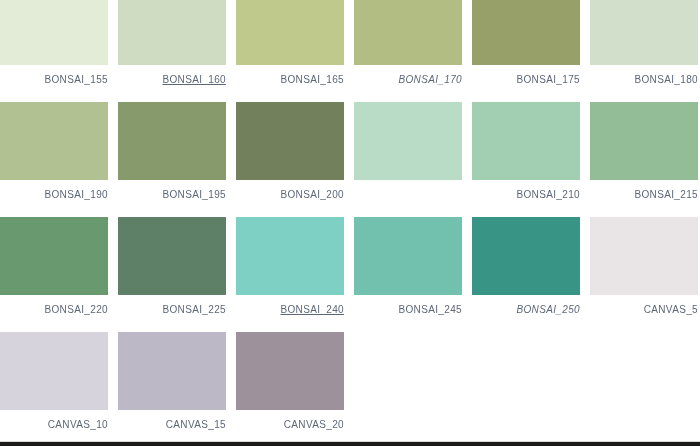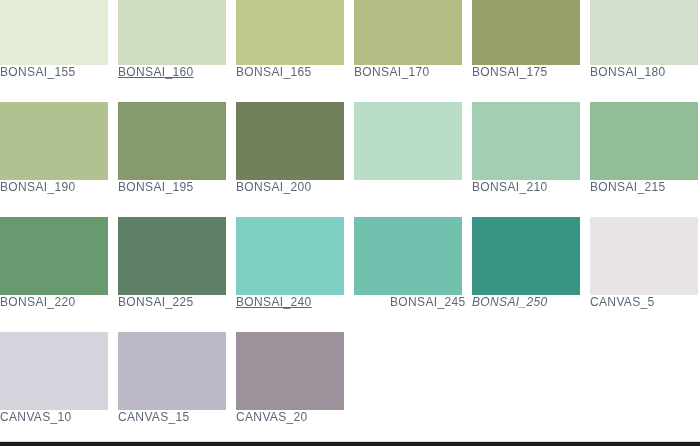--- a/index.html
+++ b/index.html
@@ -44,26 +44,26 @@
   .swatch-chip {
     width: 108px;
     height: 78px;
     display: block;
     box-sizing: border-box;
   }
 
   .swatch-label {
     display: block;
     width: 108px;
-    text-align: left;
+    text-align: right;
     font-family: "Liberation Sans", sans-serif;
-    font-size: 12px;
+    font-size: 10px;
     letter-spacing: 0.35px;
     color: #5c6776;
-    padding-top: 0;
+    padding-top: 9px;
     white-space: nowrap;
     font-weight: 400;
   }
 
   
   #bottom-cut-edge {
     position: absolute;
     left: 0;
     bottom: 0;
     width: 700px;
@@ -91,21 +91,21 @@
       <div class="swatch-cell">
         <div class="swatch-chip" style="background: rgb(207, 220, 193);"></div>
         <span class="swatch-label" style="color: rgb(92, 103, 118); text-decoration: underline;">BONSAI_160</span>
       </div>
       <div class="swatch-cell">
         <div class="swatch-chip" style="background: rgb(191, 201, 140);"></div>
         <span class="swatch-label" style="color: rgb(92, 103, 118);">BONSAI_165</span>
       </div>
       <div class="swatch-cell">
         <div class="swatch-chip" style="background: rgb(177, 189, 131);"></div>
-        <span class="swatch-label" style="color: rgb(92, 103, 118);">BONSAI_170</span>
+        <span class="swatch-label" style="color: rgb(92, 103, 118); font-style: italic;">BONSAI_170</span>
       </div>
       <div class="swatch-cell">
         <div class="swatch-chip" style="background: rgb(152, 160, 106);"></div>
         <span class="swatch-label" style="color: rgb(92, 103, 118);">BONSAI_175</span>
       </div>
       <div class="swatch-cell">
         <div class="swatch-chip" style="background: rgb(210, 224, 203);"></div>
         <span class="swatch-label" style="color: rgb(92, 103, 118);">BONSAI_180</span>
       </div>
       <div class="swatch-cell">
@@ -138,21 +138,21 @@
       <div class="swatch-cell">
         <div class="swatch-chip" style="background: rgb(94, 128, 103);"></div>
         <span class="swatch-label" style="color: rgb(92, 103, 118);">BONSAI_225</span>
       </div>
       <div class="swatch-cell">
         <div class="swatch-chip" style="background: rgb(127, 208, 196);"></div>
         <span class="swatch-label" style="color: rgb(92, 103, 118); text-decoration: underline;">BONSAI_240</span>
       </div>
       <div class="swatch-cell">
         <div class="swatch-chip" style="background: rgb(114, 192, 174);"></div>
-        <span class="swatch-label" style="color: rgb(92, 103, 118); margin-left: 36px;">BONSAI_245</span>
+        <span class="swatch-label" style="color: rgb(92, 103, 118);">BONSAI_245</span>
       </div>
       <div class="swatch-cell">
         <div class="swatch-chip" style="background: rgb(56, 148, 132);"></div>
         <span class="swatch-label" style="color: rgb(92, 103, 118); font-style: italic;">BONSAI_250</span>
       </div>
       <div class="swatch-cell">
         <div class="swatch-chip" style="background: rgb(233, 229, 231);"></div>
         <span class="swatch-label" style="color: rgb(92, 103, 118);">CANVAS_5</span>
       </div>
       <div class="swatch-cell">

